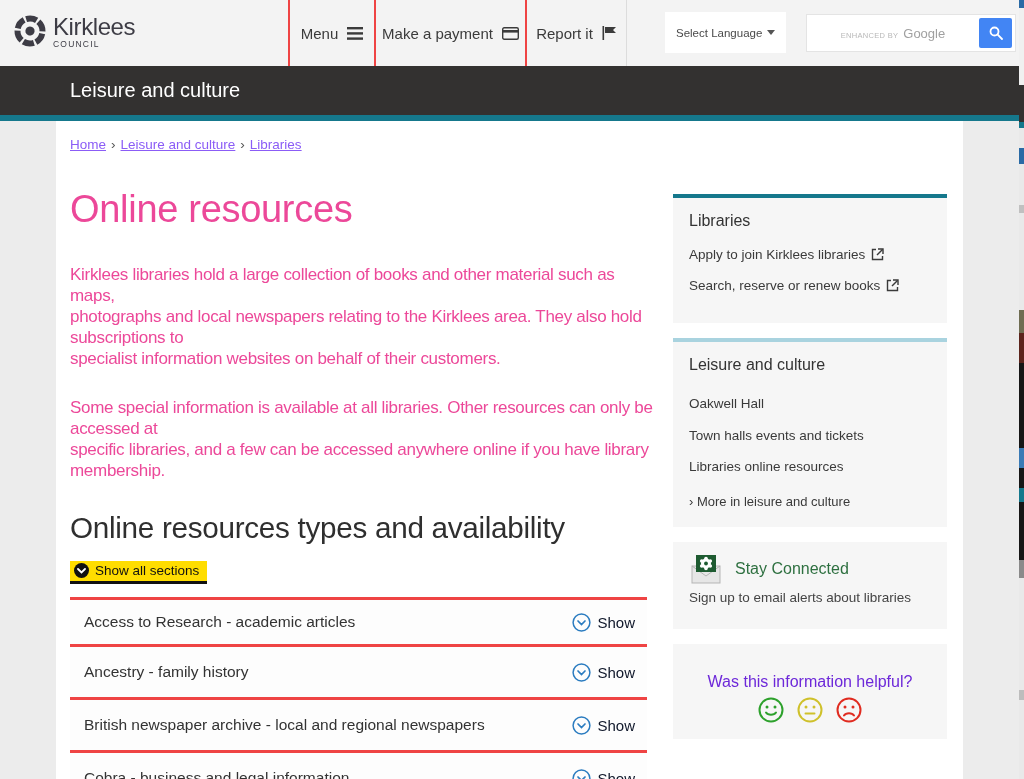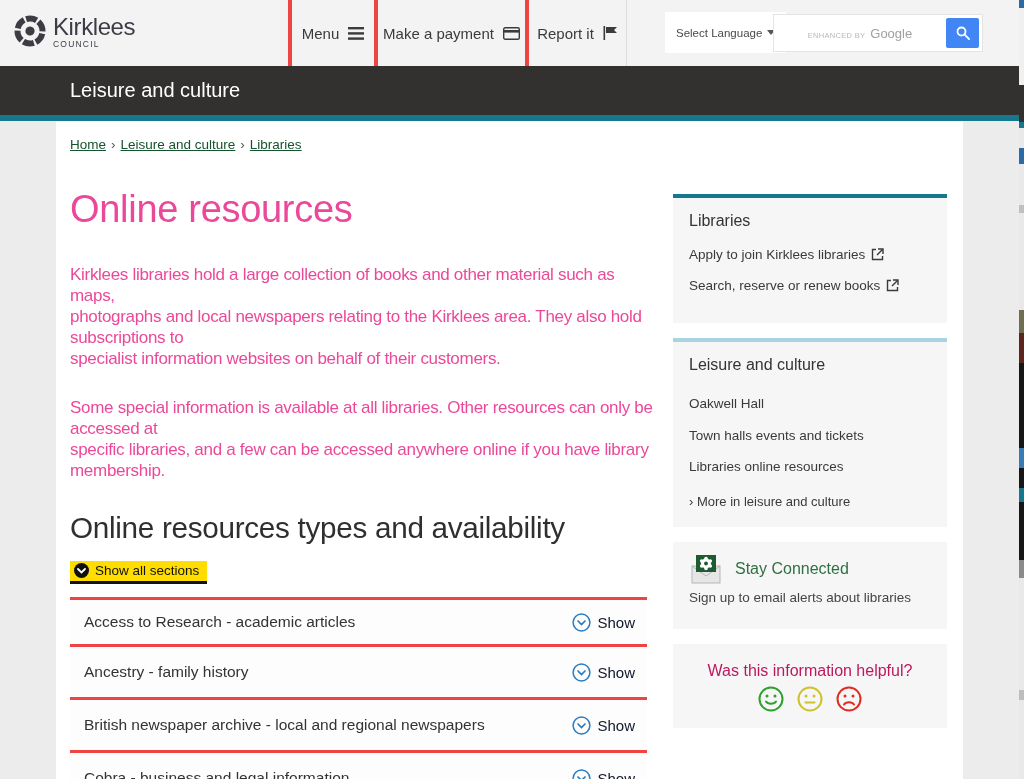--- a/index.html
+++ b/index.html
@@ -6,41 +6,41 @@
   body { margin:0; font-family:"Liberation Sans", sans-serif; }
   .viewport { position:relative; width:1024px; height:779px; background:#ececec; overflow:hidden; }
 
   
   .topbar { position:relative; height:66px; background:#f3f3f3; }
   .logo { position:absolute; left:11px; top:11px; display:flex; align-items:center; gap:4px; }
   .logo-text { display:flex; flex-direction:column; }
   .logo-name { font-size:24px; color:#3d3c45; letter-spacing:-0.4px; line-height:26px; }
   .logo-sub { font-size:8.5px; color:#3d3c45; letter-spacing:1.2px; margin-top:-1px; }
   .topnav { position:absolute; left:288px; top:0; height:66px; display:flex; }
-  .nav-btn { display:flex; align-items:center; justify-content:center; gap:9px; border-left:4px solid #ef4444; font-size:15px; color:#3b3b3b; }
+  .nav-btn { display:flex; align-items:center; justify-content:center; gap:9px; border-left:2px solid #ef4444; font-size:15px; color:#3b3b3b; }
   .nav-btn:last-child { border-right:1px solid #dcdcdc; }
   .nav-menu { width:86px; }
   .nav-pay { width:151px; }
   .nav-report { width:102px; }
   .lang { position:absolute; left:665px; top:12px; width:121px; height:41px; background:#fff; display:flex; align-items:center; justify-content:space-between; padding:0 11px; font-size:11.5px; color:#4a4a4a; white-space:nowrap; }
   .caret { width:0; height:0; border-left:4px solid transparent; border-right:4px solid transparent; border-top:5px solid #555; }
-  .gsearch { position:absolute; left:773px; top:14px; width:210px; height:38px; background:#fff; border:1px solid #e4e4e4; display:flex; align-items:center; }
+  .gsearch { position:absolute; left:806px; top:14px; width:210px; height:38px; background:#fff; border:1px solid #e4e4e4; display:flex; align-items:center; }
   .ginput { flex:1; display:flex; align-items:baseline; justify-content:center; gap:5px; }
   .wm-small { font-size:7.5px; color:#b8b8b8; letter-spacing:.3px; }
   .wm-brand { font-size:13px; color:#a0a0a0; font-weight:500; }
   .gbtn { width:33px; height:30px; margin-right:3px; background:#4285f4; border-radius:2px; display:flex; align-items:center; justify-content:center; flex:none; }
 
   
   .band { height:49px; background:#333130; display:flex; align-items:center; padding-left:70px; color:#fff; font-size:20px; }
   .tealline { height:6px; background:#15788c; }
 
   
   .container { margin-left:56px; width:907px; background:#fff; height:658px; padding:16px 16px 0 14px; }
   .breadcrumb { font-size:13.5px; color:#444; height:15px; }
-  .breadcrumb a { color:#14532d; text-decoration:underline; }
+  .breadcrumb a { color:#8b5cf6; text-decoration:underline; }
   .bc-sep { margin:0 5px; color:#555; }
   .columns { display:flex; gap:26px; margin-top:12px; }
   .main-col { width:577px; }
   .aside-col { width:274px; }
 
   h1 { font-size:38px; font-weight:400; color:#ec4899; margin:24px 0 0; line-height:42px; letter-spacing:-0.3px; }
   .para { font-size:17px; letter-spacing:-0.3px; color:#ec4899; line-height:21px; margin:34px 0 0; width:592px; }
   .para + .para { margin-top:28px; }
   h2 { font-size:29.7px; font-weight:400; color:#2f2f2f; margin:31px 0 0; line-height:32px; letter-spacing:-0.3px; }
 
@@ -59,21 +59,21 @@
   .sbox-blue { border-top:4px solid #a9d3df; padding-bottom:18px; }
   .sbox h3 { font-size:16px; font-weight:400; color:#333; margin:2px 0 14px; }
   .sbox-blue h3 { margin-bottom:22px; }
   .slink { display:flex; align-items:center; gap:6px; font-size:13.5px; color:#3a3a3a; margin:16.5px 0; }
   .slink:last-child { margin-bottom:14px; }
   .more-link { font-size:13px; color:#3a3a3a; margin:20px 0 0; }
   .sc-box { padding-bottom:24px; }
   .sc-head { display:flex; align-items:center; gap:12px; font-size:16px; color:#2e7040; margin:0 0 6px; }
   .sc-text { font-size:13.5px; color:#444; }
   .fb { text-align:center; padding-top:18px; padding-bottom:16px; }
-  .fb-title { font-size:16px; color:#be185d; margin-bottom:6px; }
+  .fb-title { font-size:16px; color:#6d28d9; margin-bottom:6px;margin-top:11px; }
   .faces { display:flex; justify-content:center; gap:13px; align-items:center; }
 
   
   .edge { position:absolute; top:0; right:0; width:5px; height:779px; background:#e9e9e9; }
   .edge div { position:absolute; left:0; width:5px; }
 </style>
 </head>
 <body>
 
 <div class="viewport">

